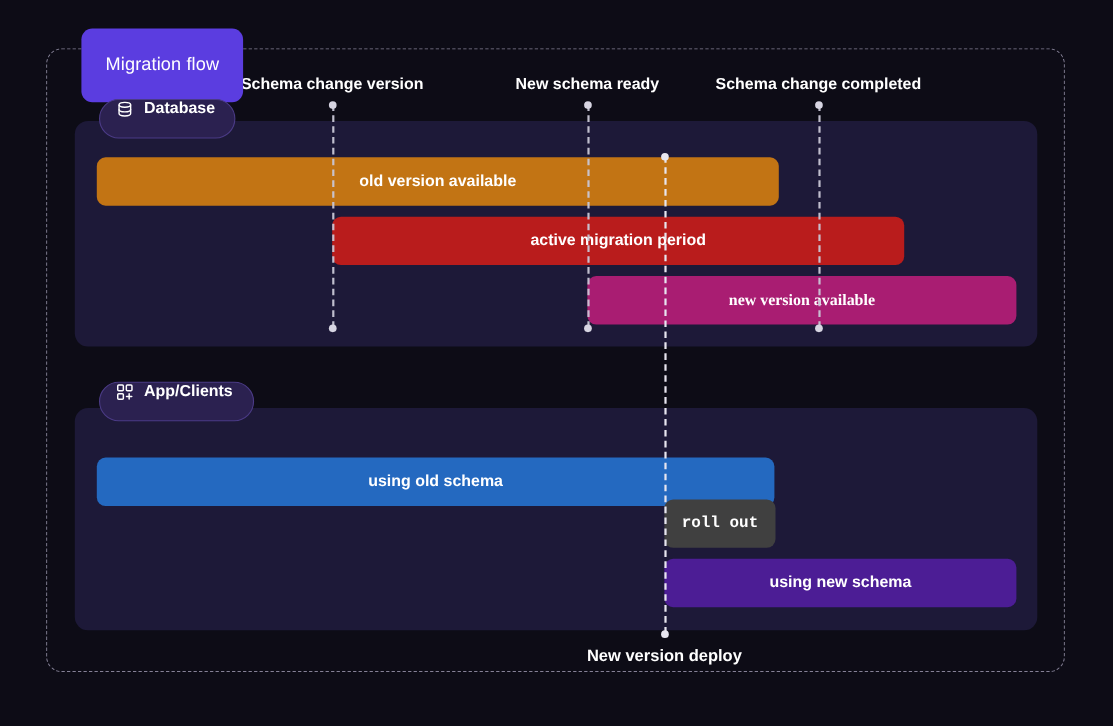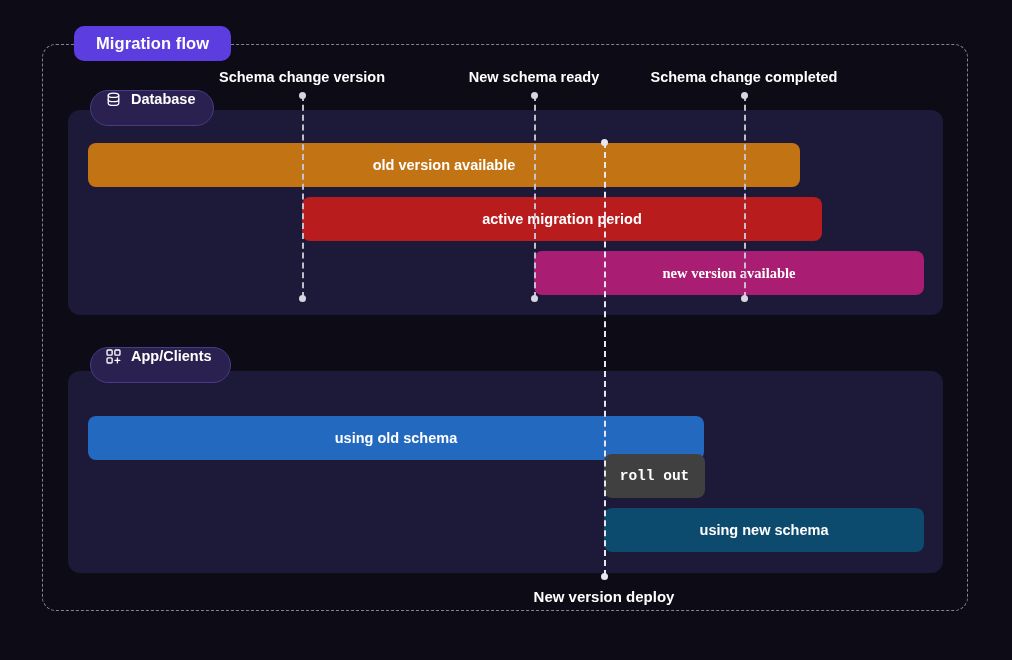--- a/index.html
+++ b/index.html
@@ -28,27 +28,27 @@
     box-sizing: border-box;
     opacity: .85;
   }
 
   
   .title-pill {
     position: absolute;
     left: 74px;
     top: 26px;
     height: 35px;
-    padding: 0 22px;
+    padding: 16px 22px;
     display: flex;
     align-items: center;
     background: #5b3de0;
     color: #ffffff;
     font-size: 16.5px;
-    font-weight: bold;
+    font-weight: normal;
     border-radius: 10px;
     letter-spacing: .1px;
     z-index: 6;
   }
 
   
   .lane {
     position: absolute;
     left: 68px;
     width: 875px;
@@ -180,21 +180,21 @@
     <span>
       <svg width="17" height="17" viewBox="0 0 20 20" fill="none" stroke="#ffffff" stroke-width="1.5">
         <ellipse cx="10" cy="5" rx="6.2" ry="2.6"></ellipse>
         <path d="M3.8 5v5c0 1.44 2.78 2.6 6.2 2.6s6.2-1.16 6.2-2.6V5"></path>
         <path d="M3.8 9.8v4.6c0 1.44 2.78 2.6 6.2 2.6s6.2-1.16 6.2-2.6V9.8"></path>
       </svg>
     </span>
     <span>Database</span>
   </div>
 
-  <div class="bar" id="bar-db-0" style="left: 88px; width: 712px; top: 143px; background: rgb(194, 116, 20);">
+  <div class="bar" id="bar-db-0" style="left: 88px; width: 620px; top: 143px; background: rgb(194, 116, 20);">
     <span>old version available</span>
   </div>
   <div class="bar" id="bar-db-1" style="left: 302px; width: 520px; top: 197px; background: #b91c1c;">
     <span>active migration period</span>
   </div>
   <div class="bar" id="bar-db-2" style="left: 534px; width: 390px; top: 251px; background: rgb(169, 29, 114); font-family: Liberation Serif, serif;">
     <span>new version available</span>
   </div>
 
   <div class="lane app"></div>
@@ -210,21 +210,21 @@
     </span>
     <span>App/Clients</span>
   </div>
 
   <div class="bar" id="bar-app-0" style="left: 88px; width: 616px; top: 416px; background: rgb(36, 105, 192);">
     <span>using old schema</span>
   </div>
   <div class="bar" id="bar-app-1" style="left: 604px; width: 101px; top: 454px; background: #404040; font-family: Liberation Mono, monospace;">
     <span>roll out</span>
   </div>
-  <div class="bar" id="bar-app-2" style="left: 604px; width: 320px; top: 508px; background: #0c4a6e;">
+  <div class="bar" id="bar-app-2" style="left: 604px; width: 320px; top: 508px; background: #4c1d95;">
     <span>using new schema</span>
   </div>
 
   <div class="milestone" id="ms-0" style="left: 302px; top: 95px; height: 203px;">
     <div class="vline"></div>
     <div class="dot top"></div>
     <div class="dot bot"></div>
     <div class="mlabel">Schema change version</div>
   </div>
 

